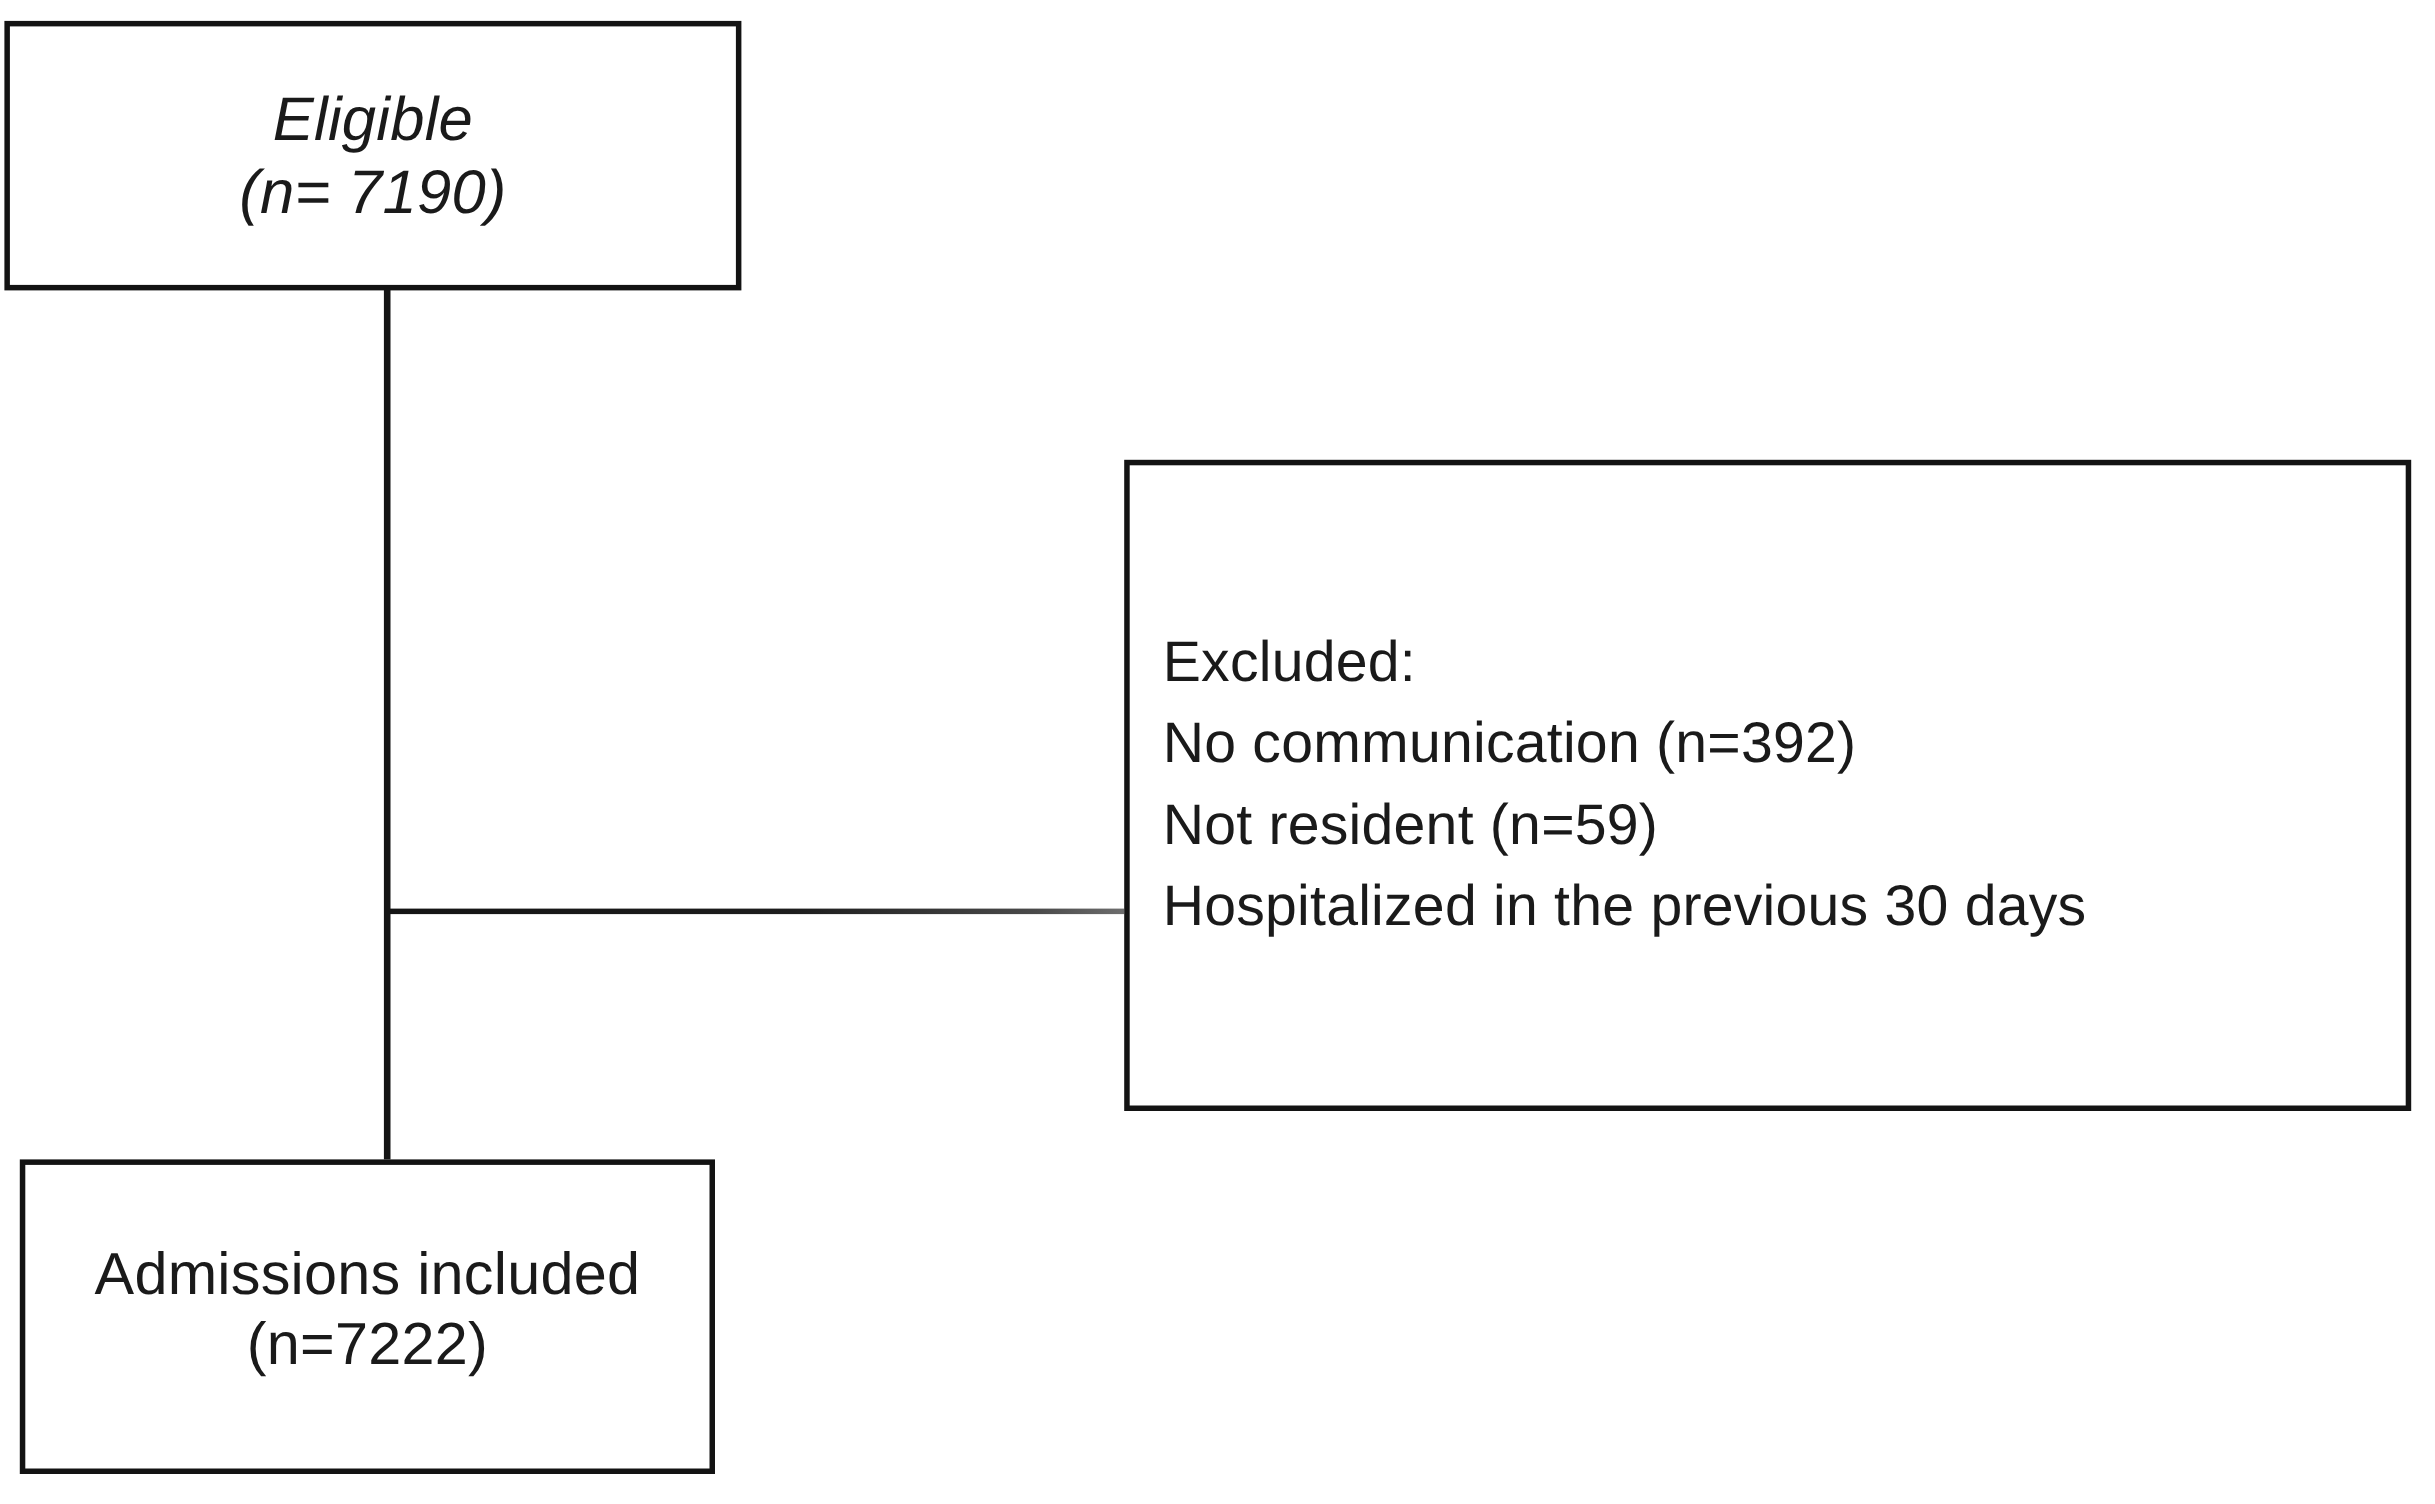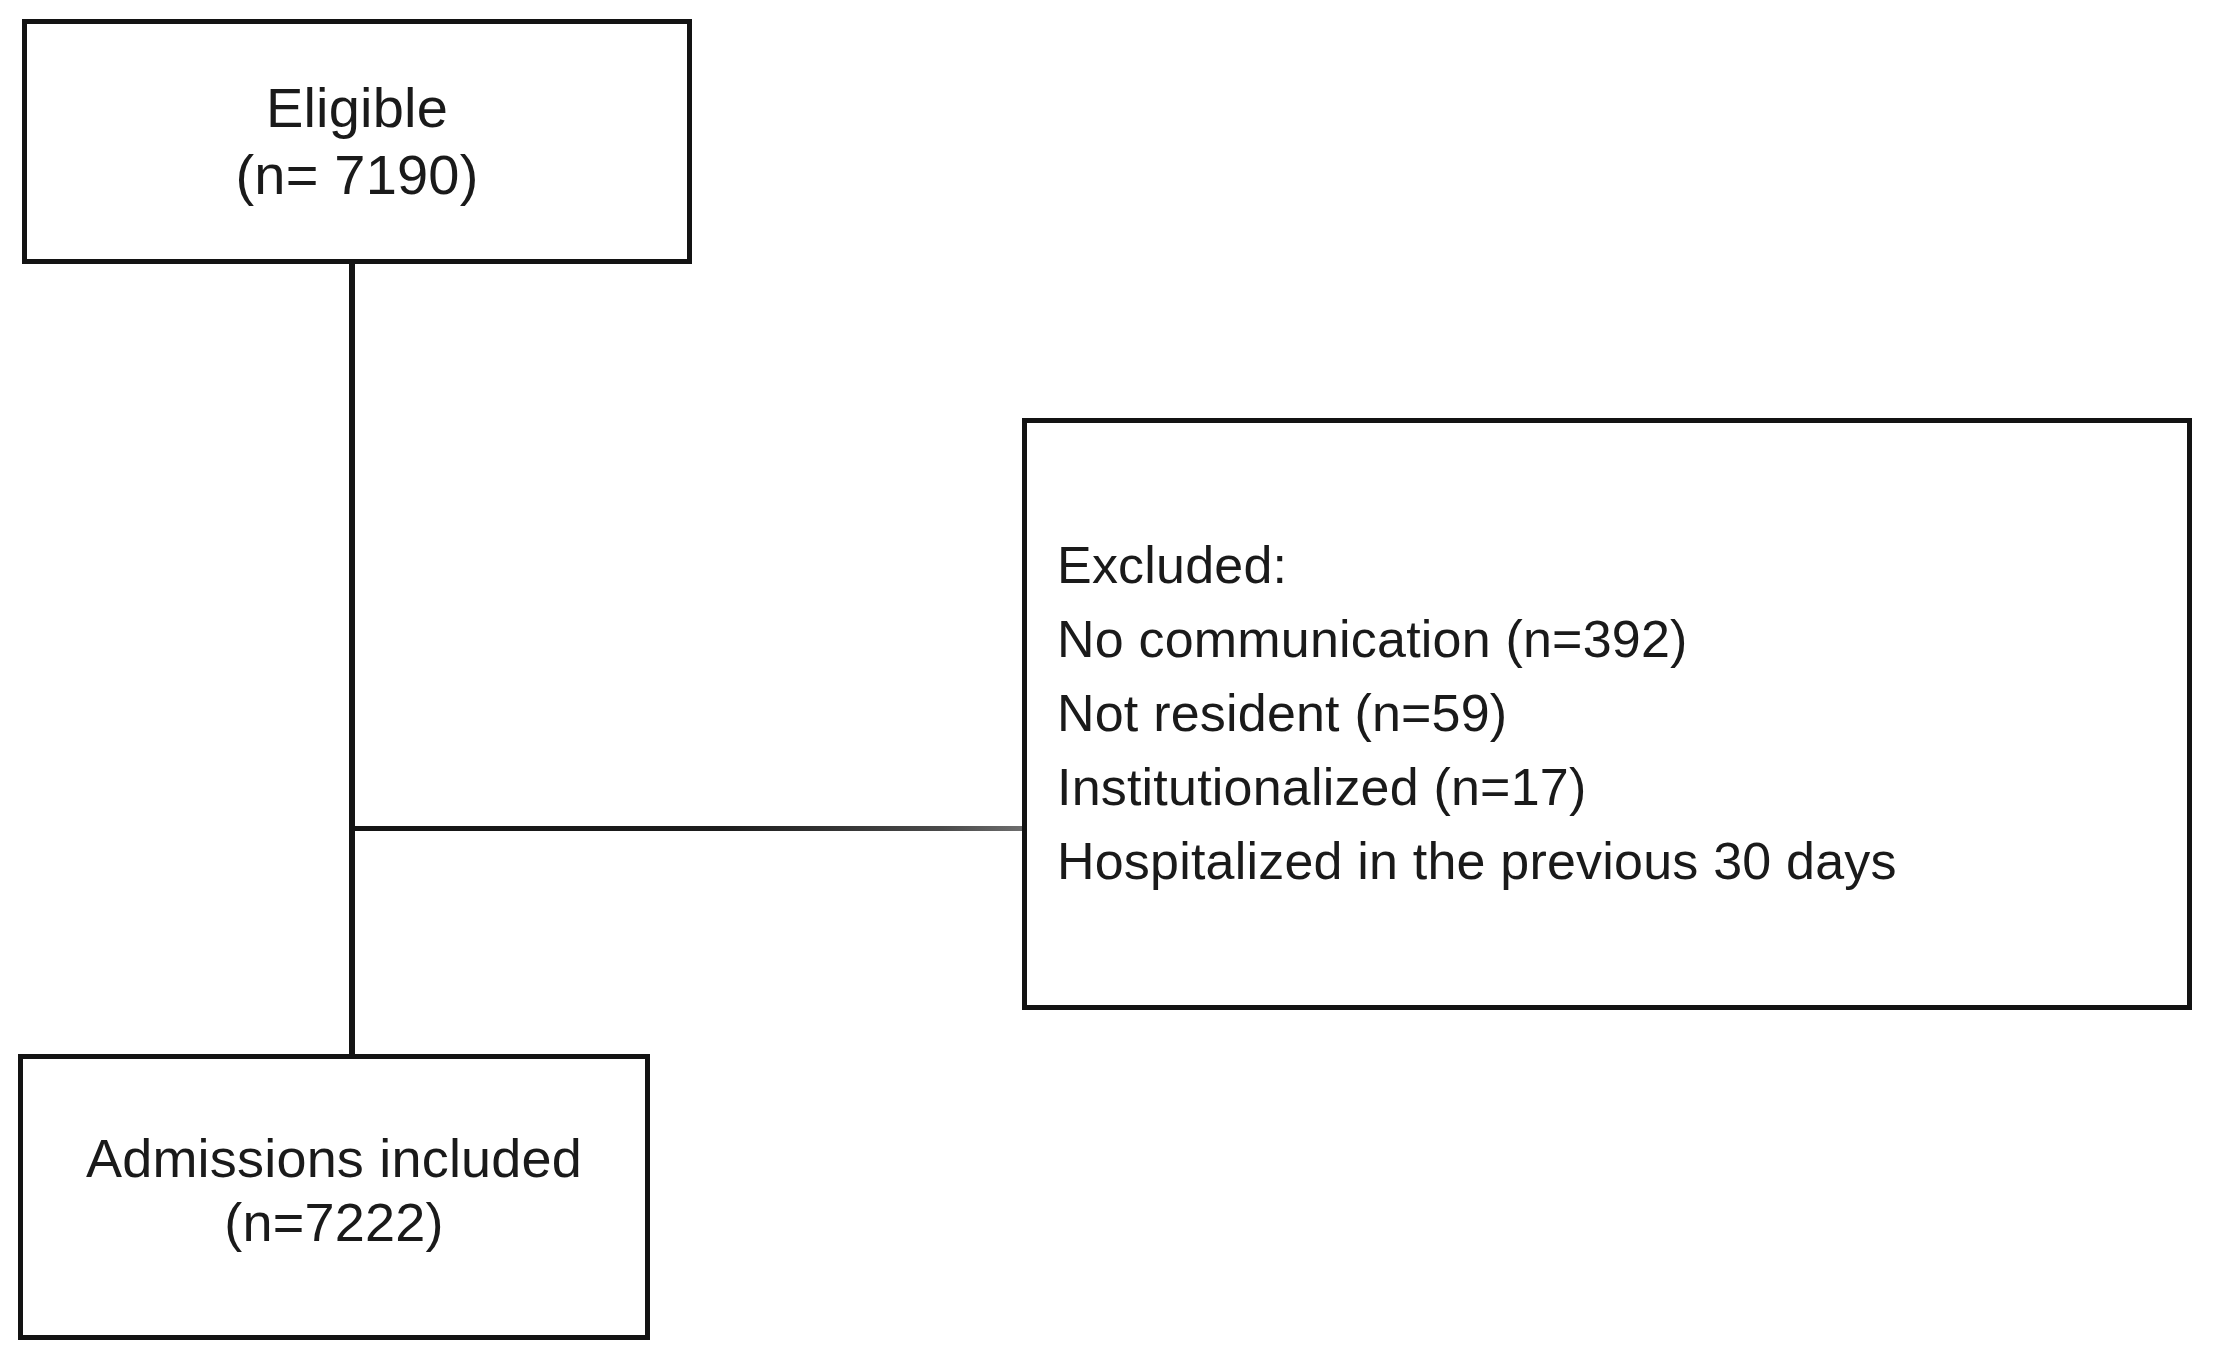--- a/index.html
+++ b/index.html
@@ -41,24 +41,25 @@
   .node-line {
     font-size: 54px;
     line-height: 1.18;
     color: #1a1a1a;
     white-space: pre;
     letter-spacing: 0.2px;
   }
 
   
   #box-eligible {
-    left: 22px;
+    left: 4px;
     top: 19px;
     width: 670px;
     height: 245px;
+    font-style: italic;
   }
   #box-eligible .node-line { font-size: 56px; }
 
   
   #box-excluded {
     left: 1022px;
     top: 418px;
     width: 1170px;
     height: 592px;
     padding: 14px 0 14px 30px;
@@ -111,21 +112,20 @@
   </div>
 
   <div class="connector" id="conn-vertical"></div>
 
   <div class="connector" id="conn-horizontal"></div>
 
   <div class="node left" id="box-excluded">
     <div class="node-line">Excluded:</div>
     <div class="node-line">No communication (n=392)</div>
     <div class="node-line">Not resident (n=59)</div>
-    <div class="node-line">Institutionalized (n=17)</div>
     <div class="node-line">Hospitalized in the previous 30 days</div>
   </div>
 
   <div class="node centered" id="box-included">
     <div class="node-line">Admissions included</div>
     <div class="node-line">(n=7222)</div>
   </div>
 
 </div>
 

